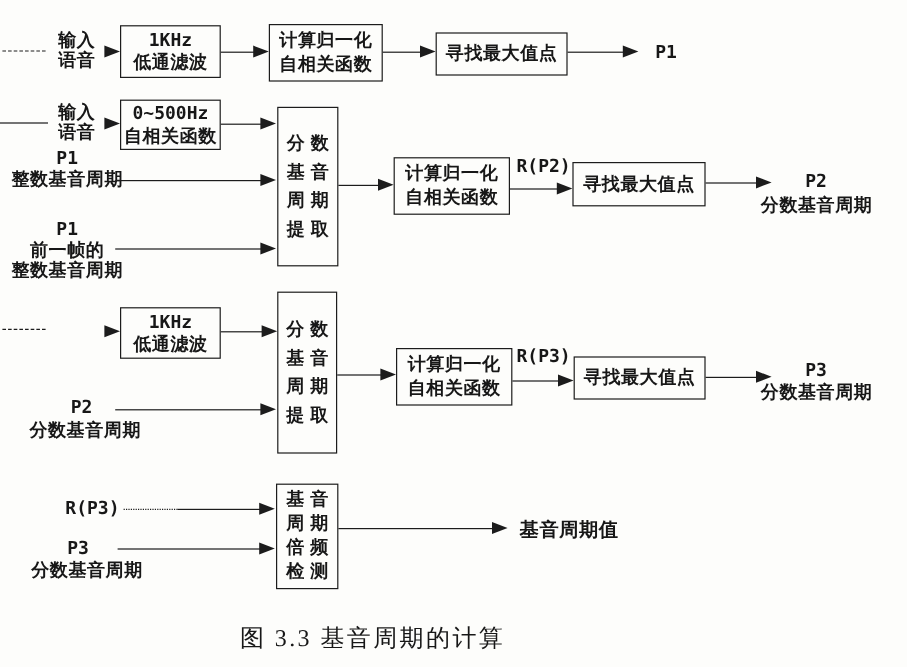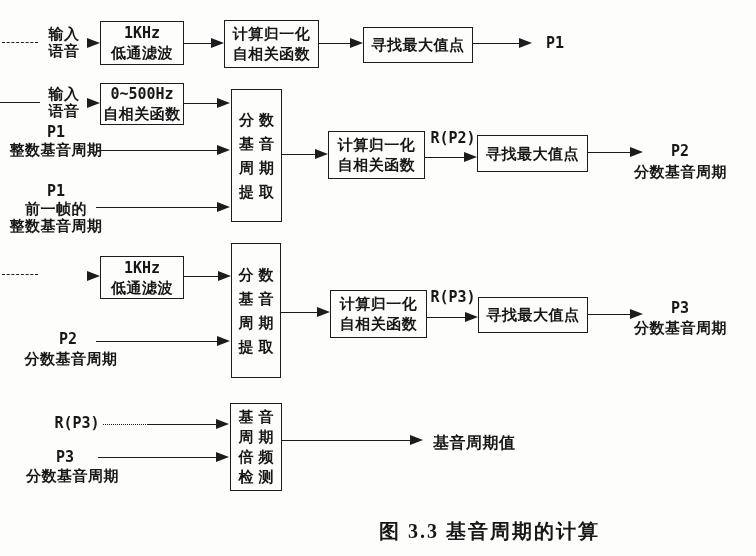--- a/index.html
+++ b/index.html
@@ -17,21 +17,21 @@
   .lbl { position:absolute; font-size:15px; font-weight:600; text-align:center; line-height:17px; letter-spacing:.5px; }
   .lbl span { display:block; }
   .mono { font-family:"DejaVu Sans Mono",monospace; font-weight:700; letter-spacing:0; }
   .hline { position:absolute; height:0; border-top:1.8px solid #1c1c1c; }
   .dash { border-top-style:dashed; }
   .dot  { border-top-style:dotted; }
   .ah { position:absolute; width:0; height:0;
         border-top:5.5px solid transparent; border-bottom:5.5px solid transparent;
         border-left:13px solid #1c1c1c; }
   .cap { position:absolute; font-family:"Liberation Serif",serif; font-size:20px;
-         font-weight:700; letter-spacing:2px; text-align:right; }
+         font-weight:400; letter-spacing:2px; text-align:left; }
 </style>
 </head>
 <body>
 
 <div class="stage">
 
   <div class="hline dash" style="left:2px;top:42px;width:36px;"></div>
   <div class="lbl" style="left:36px;top:25px;width:56px;">
     <span>输入</span>
     <span>语音</span>

